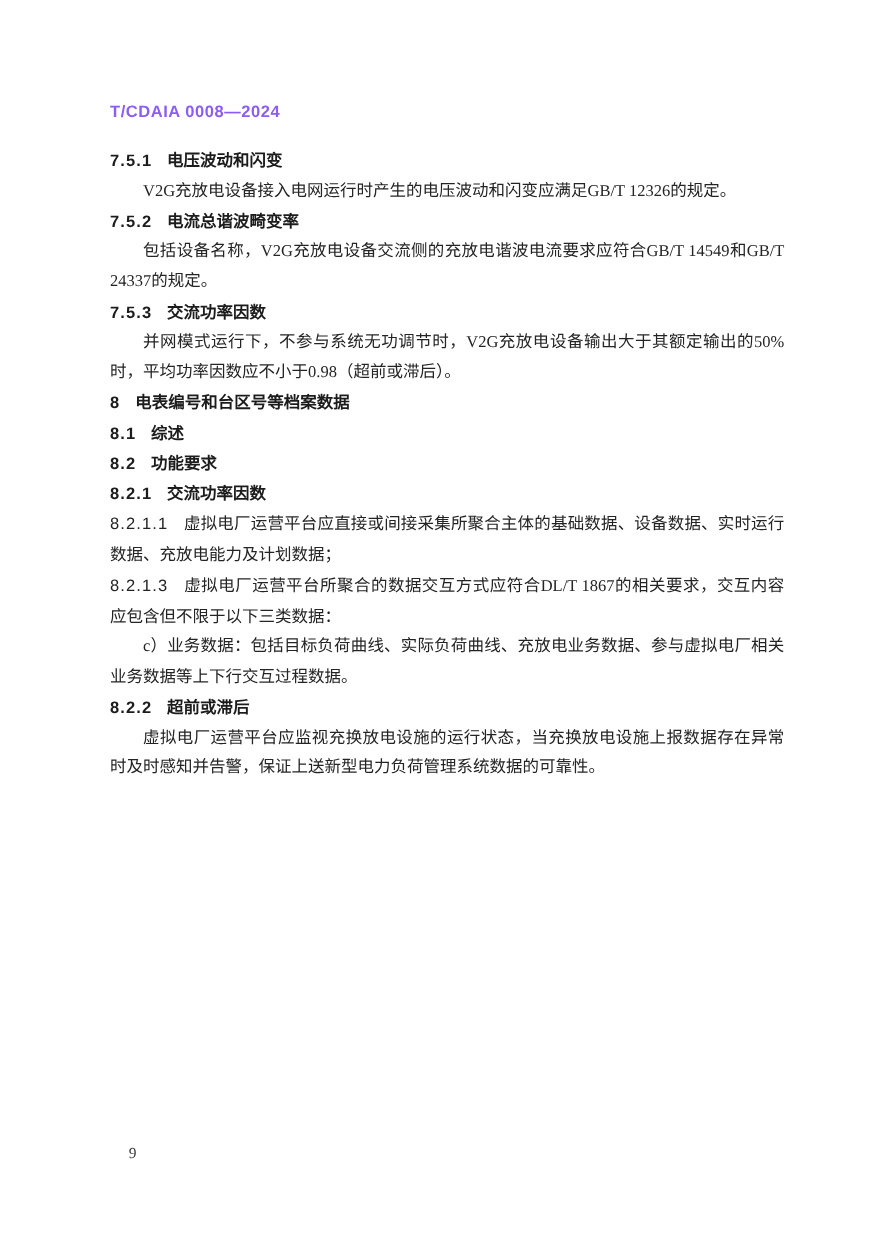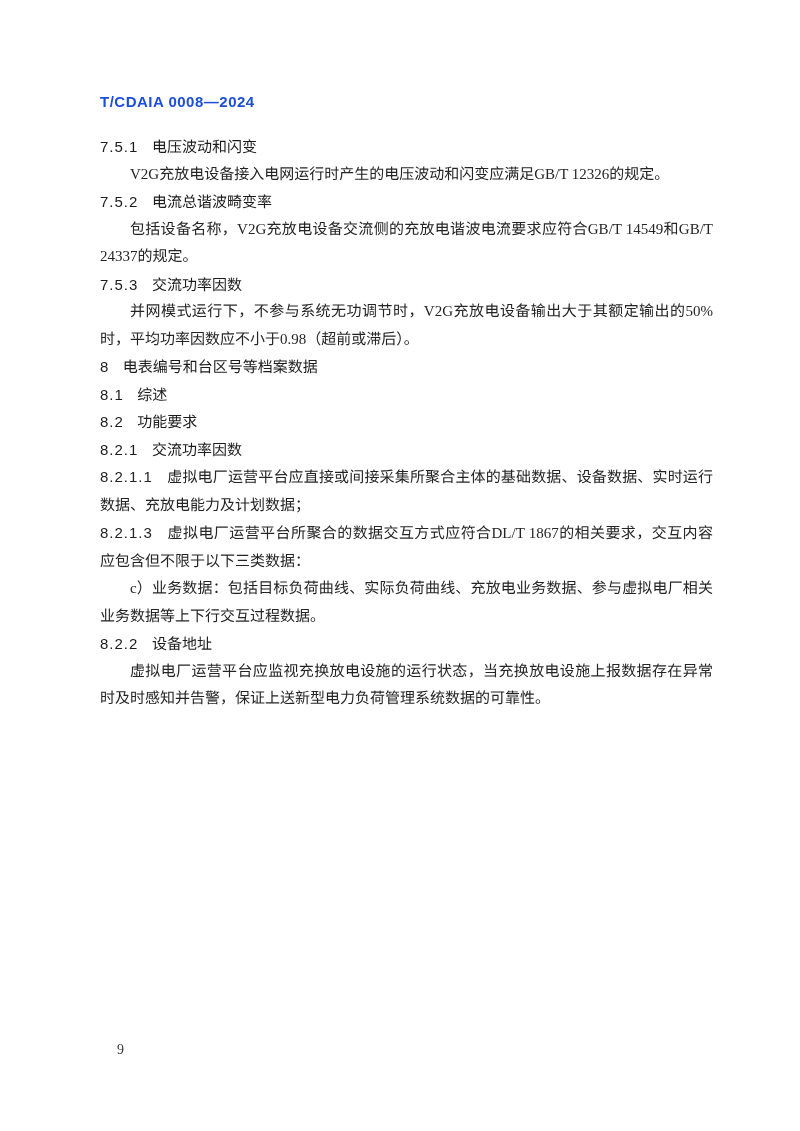--- a/index.html
+++ b/index.html
@@ -18,40 +18,40 @@
     overflow: hidden;
   }
   .doc-header {
     position: absolute;
     top: 93px;
     left: 100px;
     font-family: "Liberation Sans", sans-serif;
     font-size: 15px;
     font-weight: 700;
     letter-spacing: 0.5px;
-    color: #1d4ed8;
+    color: #8b5cf6;
   }
   .content {
     position: absolute;
     top: 133px;
     left: 100px;
     width: 613px;
     font-size: 15px;
     line-height: 27.5px;
     text-align: justify;
     text-justify: inter-ideograph;
   }
   .content p {
     margin: 0;
     padding: 0;
   }
   
   .h {
     font-family: "Liberation Sans", sans-serif;
-    font-weight: 400;
+    font-weight: 700;
     text-align: left;
     color: #1c1c1c;
   }
   .h .num {
     margin-right: 0.9em;
     letter-spacing: 1px;
   }
   
   .clause {
     text-indent: 0;
@@ -107,21 +107,21 @@
 
     <p class="clause"><span class="num">8.2.1.1</span><span>虚拟电厂运营平台应直接或间接采集所聚合主体的基础数据、设备数据、实时运行数据、充放电能力及计划数据；</span></p>
 
 
     <p class="clause"><span class="num">8.2.1.3</span><span>虚拟电厂运营平台所聚合的数据交互方式应符合DL/T 1867的相关要求，交互内容应包含但不限于以下三类数据：</span></p>
 
 
 
     <p class="item">c）业务数据：包括目标负荷曲线、实际负荷曲线、充放电业务数据、参与虚拟电厂相关业务数据等上下行交互过程数据。</p>
 
-    <p class="h"><span class="num">8.2.2</span><span>设备地址</span></p>
+    <p class="h"><span class="num">8.2.2</span><span>超前或滞后</span></p>
 
     <p class="para">虚拟电厂运营平台应监视充换放电设施的运行状态，当充换放电设施上报数据存在异常时及时感知并告警，保证上送新型电力负荷管理系统数据的可靠性。</p>
 
   </section>
 
   <div class="page-number">9</div>
 
 </div>
 
 </body></html>

